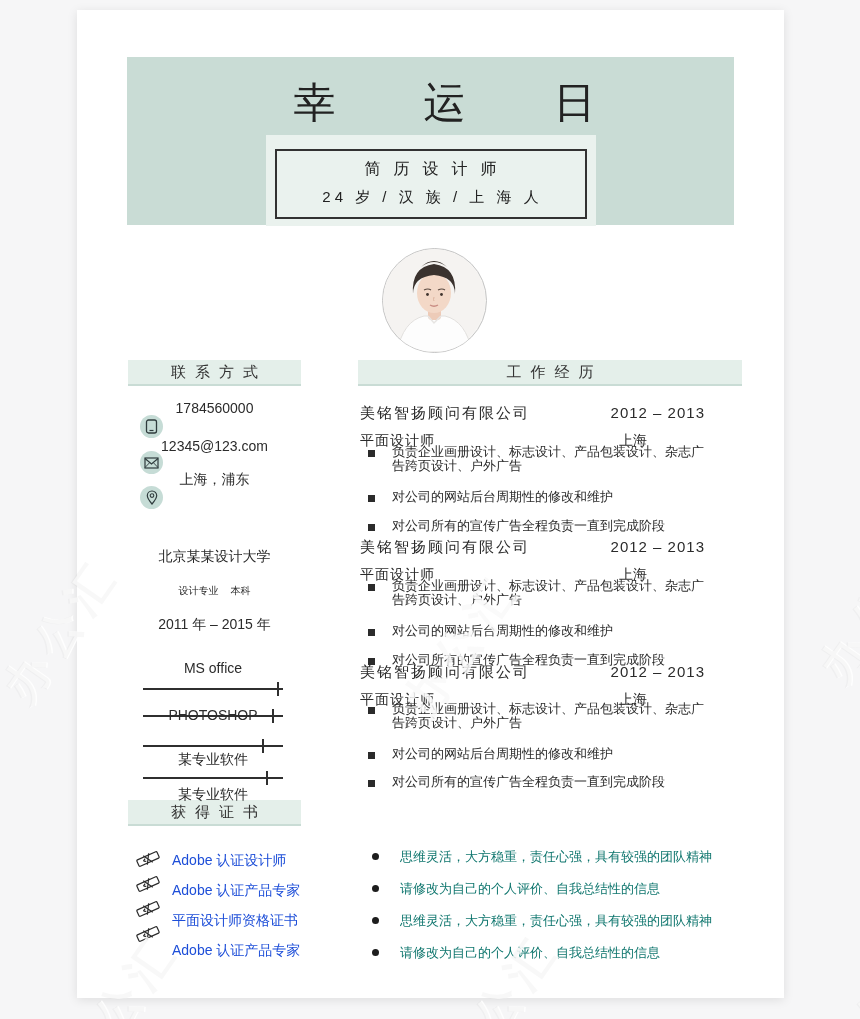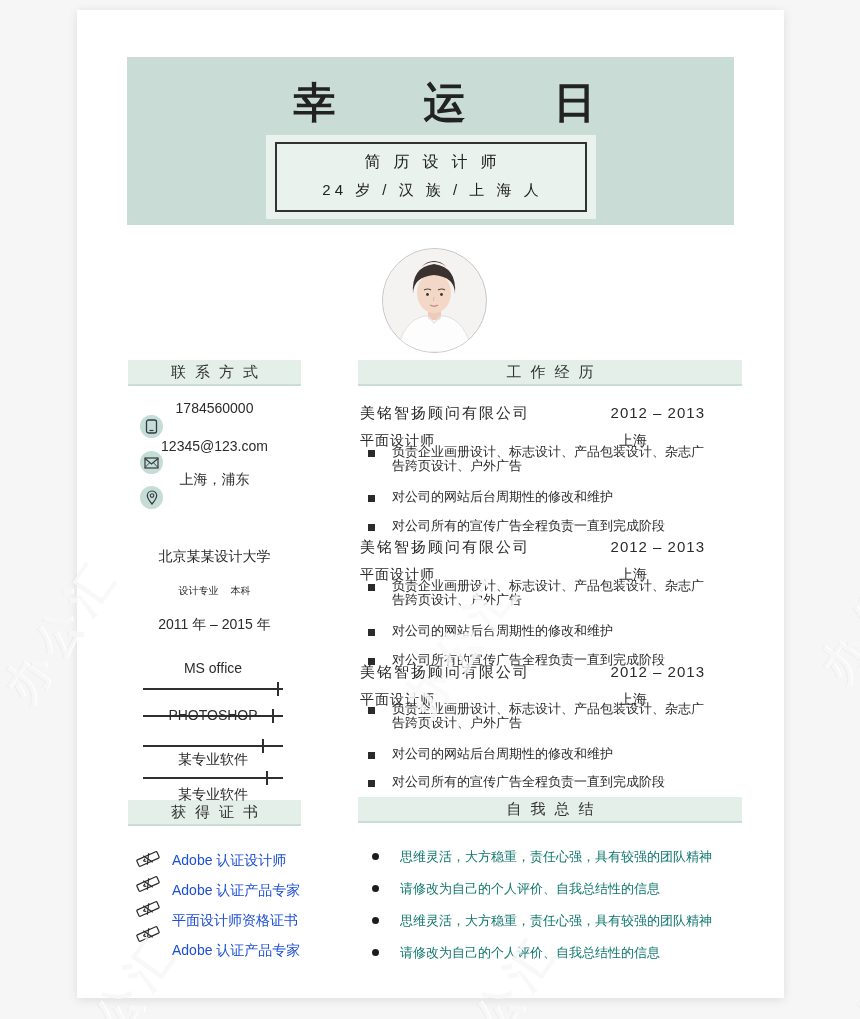--- a/index.html
+++ b/index.html
@@ -12,25 +12,25 @@
         color:rgba(120,120,120,0.055); transform:rotate(-55deg);
         text-shadow:1px 1px 0 rgba(255,255,255,0.85); pointer-events:none; white-space:nowrap; }
   .wm.faint { color:rgba(120,120,120,0.035); }
 
   
   .page { position:absolute; left:77px; top:10px; width:707px; height:988px; background:#ffffff;
           box-shadow:0 2px 10px rgba(0,0,0,0.10); z-index:2; }
 
   
   .band { position:absolute; left:50px; top:47px; width:607px; height:168px; background:#c9dcd5; }
-  .name { margin-top:18px; text-align:center; font-size:42px; font-weight:700; color:#222;
+  .name { margin-top:18px; text-align:center; font-size:42px; font-weight:400; color:#222;
           letter-spacing:88px; padding-left:116px; white-space:nowrap; }
   .title-box-outer { position:absolute; left:50%; top:78px; transform:translateX(-50%);
           background:#eaf2ee; padding:7px 9px; width:330px; }
-  .title-box-inner { border:2px solid #323232; padding:8px 4px 10px; text-align:center; }
+  .title-box-inner { border:2px solid #323232; padding:8px 4px 10px; text-align:center;margin-top:7px; }
   .subtitle1 { font-size:16px; color:#222; letter-spacing:13px; padding-left:13px; white-space:nowrap; }
   .subtitle2 { margin-top:8px; font-size:15px; color:#222; letter-spacing:4px; padding-left:4px; white-space:nowrap; }
 
   
   .photo { position:absolute; left:305px; top:238px; width:105px; height:105px; border-radius:50%;
            border:1px solid #c4c4c4; background:#f7f6f4; overflow:hidden; }
 
   
   .bar { position:absolute; height:26px; background:#e4efea; border-bottom:2px solid #c9dcd5;
          display:flex; align-items:center; justify-content:center;
@@ -283,21 +283,20 @@
       <div class="wbullet" style="top:84px;">
           <span class="sq"></span>
           <span class="bt">对公司的网站后台周期性的修改和维护</span>
         </div>
       <div class="wbullet" style="top:112px;">
           <span class="sq"></span>
           <span class="bt">对公司所有的宣传广告全程负责一直到完成阶段</span>
         </div>
     </div>
 
-    <div class="bar right" style="top:787px;">自我总结</div>
 
     <div class="sbullet" style="top:838px;">
         <span class="dot"></span>
         <span class="bt">思维灵活，大方稳重，责任心强，具有较强的团队精神</span>
       </div>
     <div class="sbullet" style="top:870px;">
         <span class="dot"></span>
         <span class="bt">请修改为自己的个人评价、自我总结性的信息</span>
       </div>
     <div class="sbullet" style="top:902px;">

